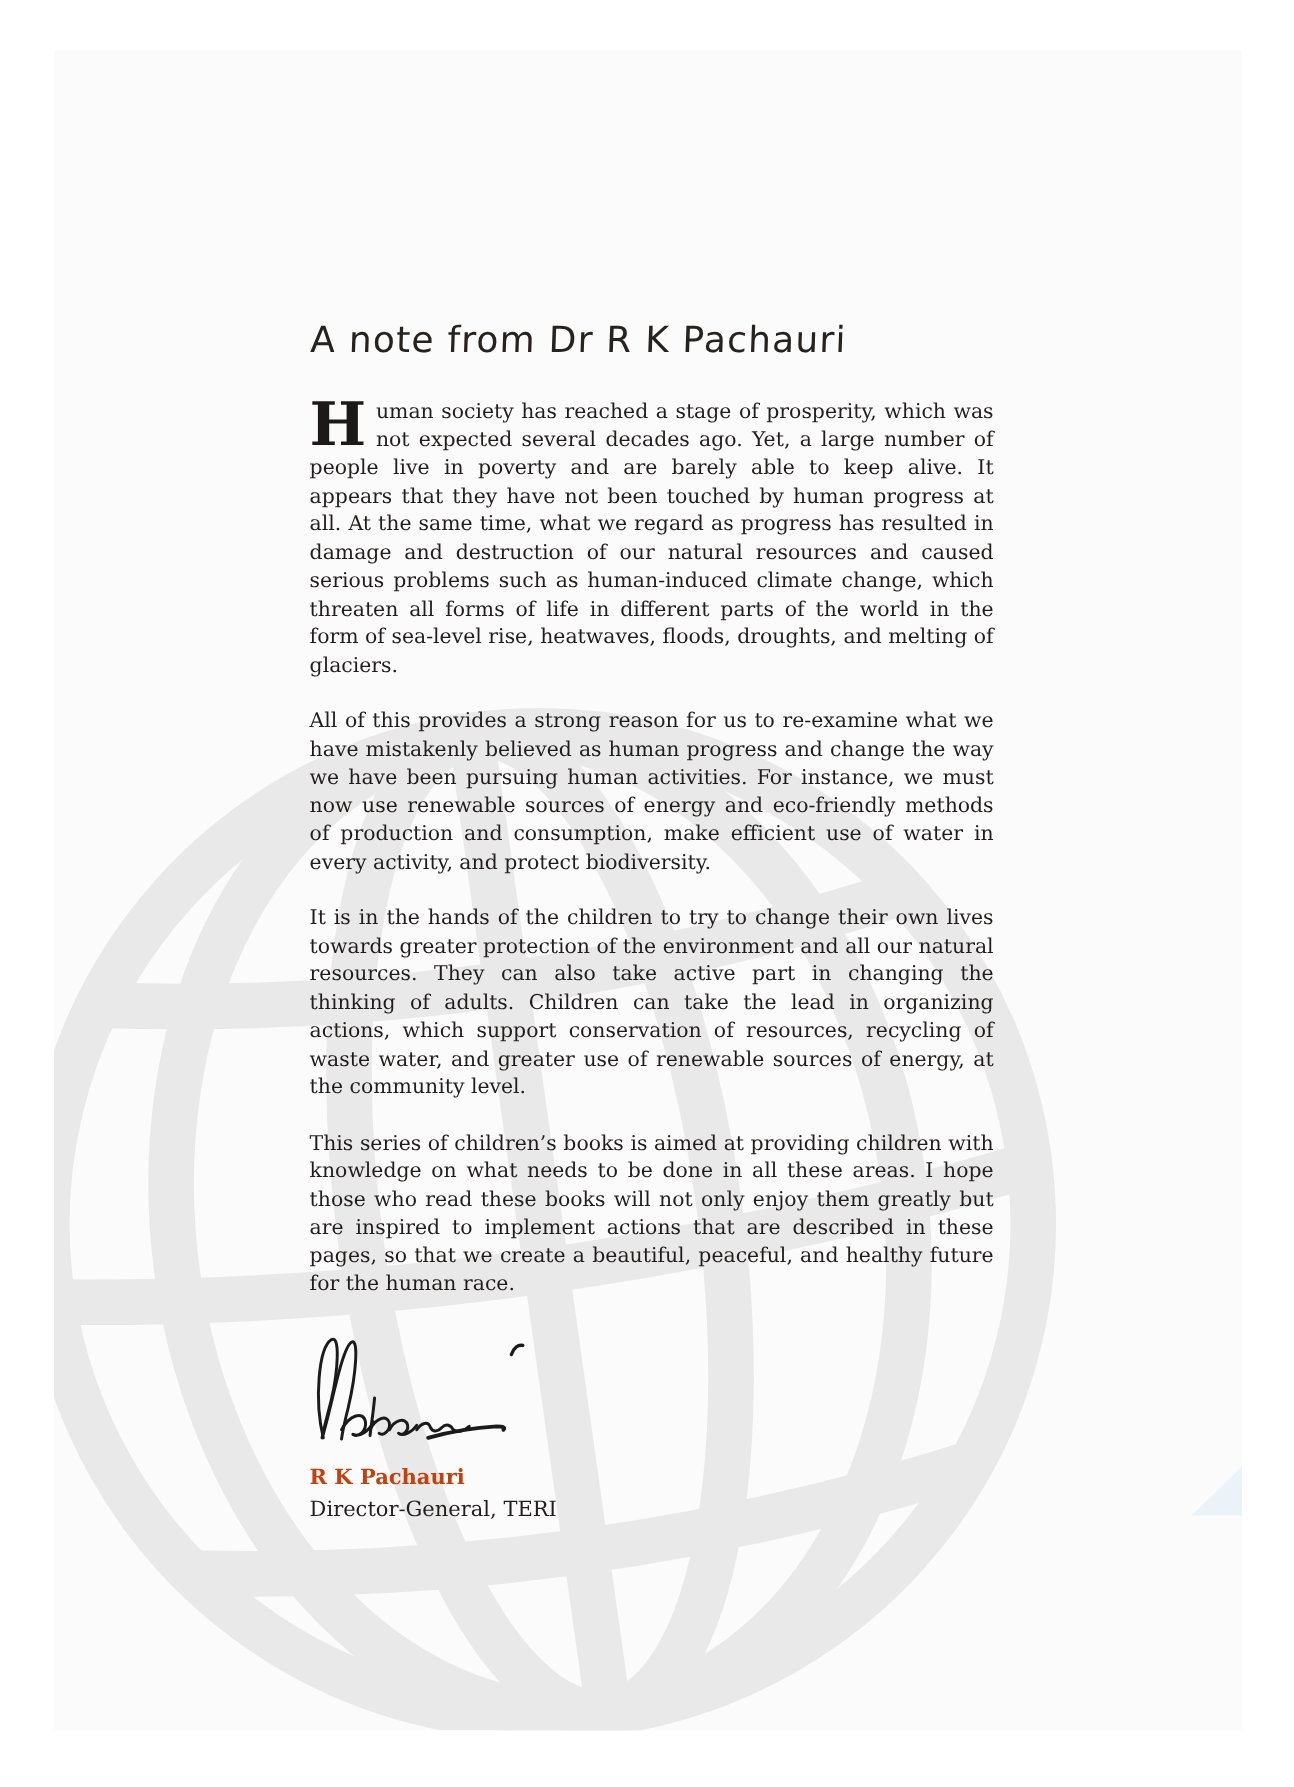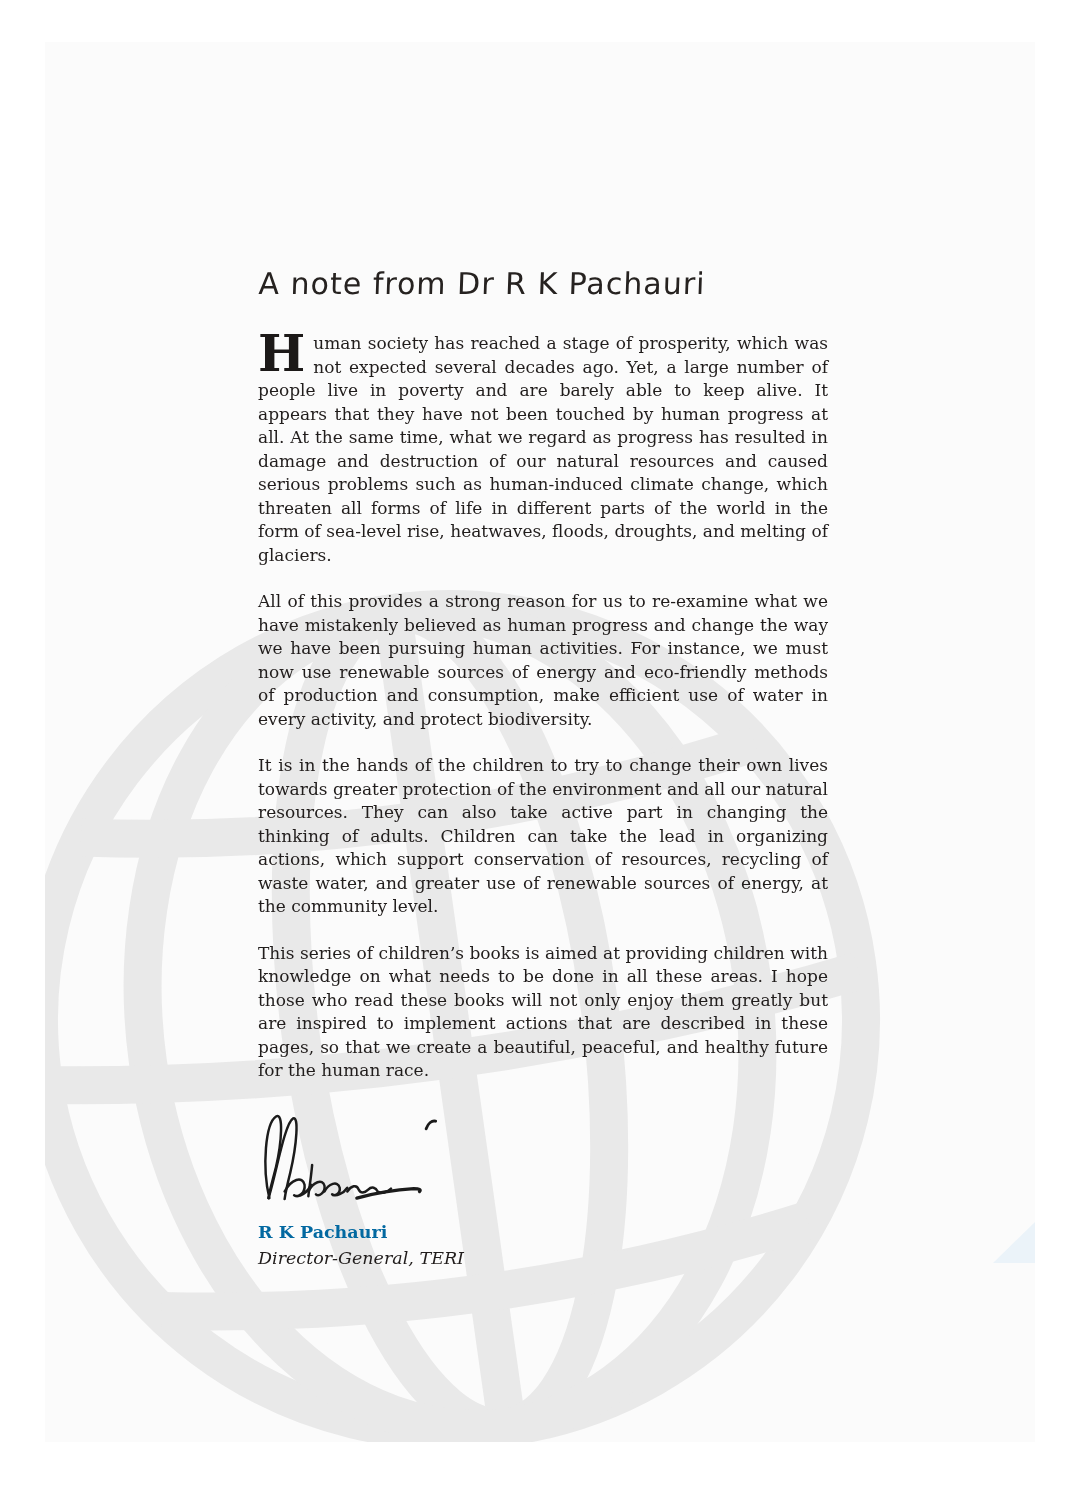--- a/index.html
+++ b/index.html
@@ -26,22 +26,22 @@
   p.body-p {
     font-size:17px; line-height:23.5px; text-align:justify;
     margin:0 0 23px 0; color:#211d1c;
   }
   .dropcap {
     float:left; font-weight:bold; font-size:50px; line-height:38px;
     padding:3px 8px 0 0; color:#1c1918;
   }
   .signature-wrap { margin:10px 0 2px 0; height:95px; }
   .signature-wrap svg { display:block; width:190px; height:95px; }
-  .sig-name  { font-size:17.5px; line-height:26px; font-weight:bold;  color:#0369a1;margin-top:18px; }
-  .sig-line  { font-size:17.5px; line-height:26px; color:#211d1c;font-style:italic; }
+  .sig-name  { font-size:17.5px; line-height:26px; font-weight:bold;  color:#c2410c;margin-top:18px; }
+  .sig-line  { font-size:17.5px; line-height:26px; color:#211d1c; }
 </style>
 </head>
 <body>
 
 <div class="page">
   <div class="sheet">
 
     <svg class="watermark" viewBox="45 42 990 1400" preserveAspectRatio="none" aria-hidden="true">
       <g transform="rotate(-8 450 1020)" stroke="#e9e9e9" stroke-width="38" fill="none">
         <circle cx="450" cy="1020" r="411"></circle>

